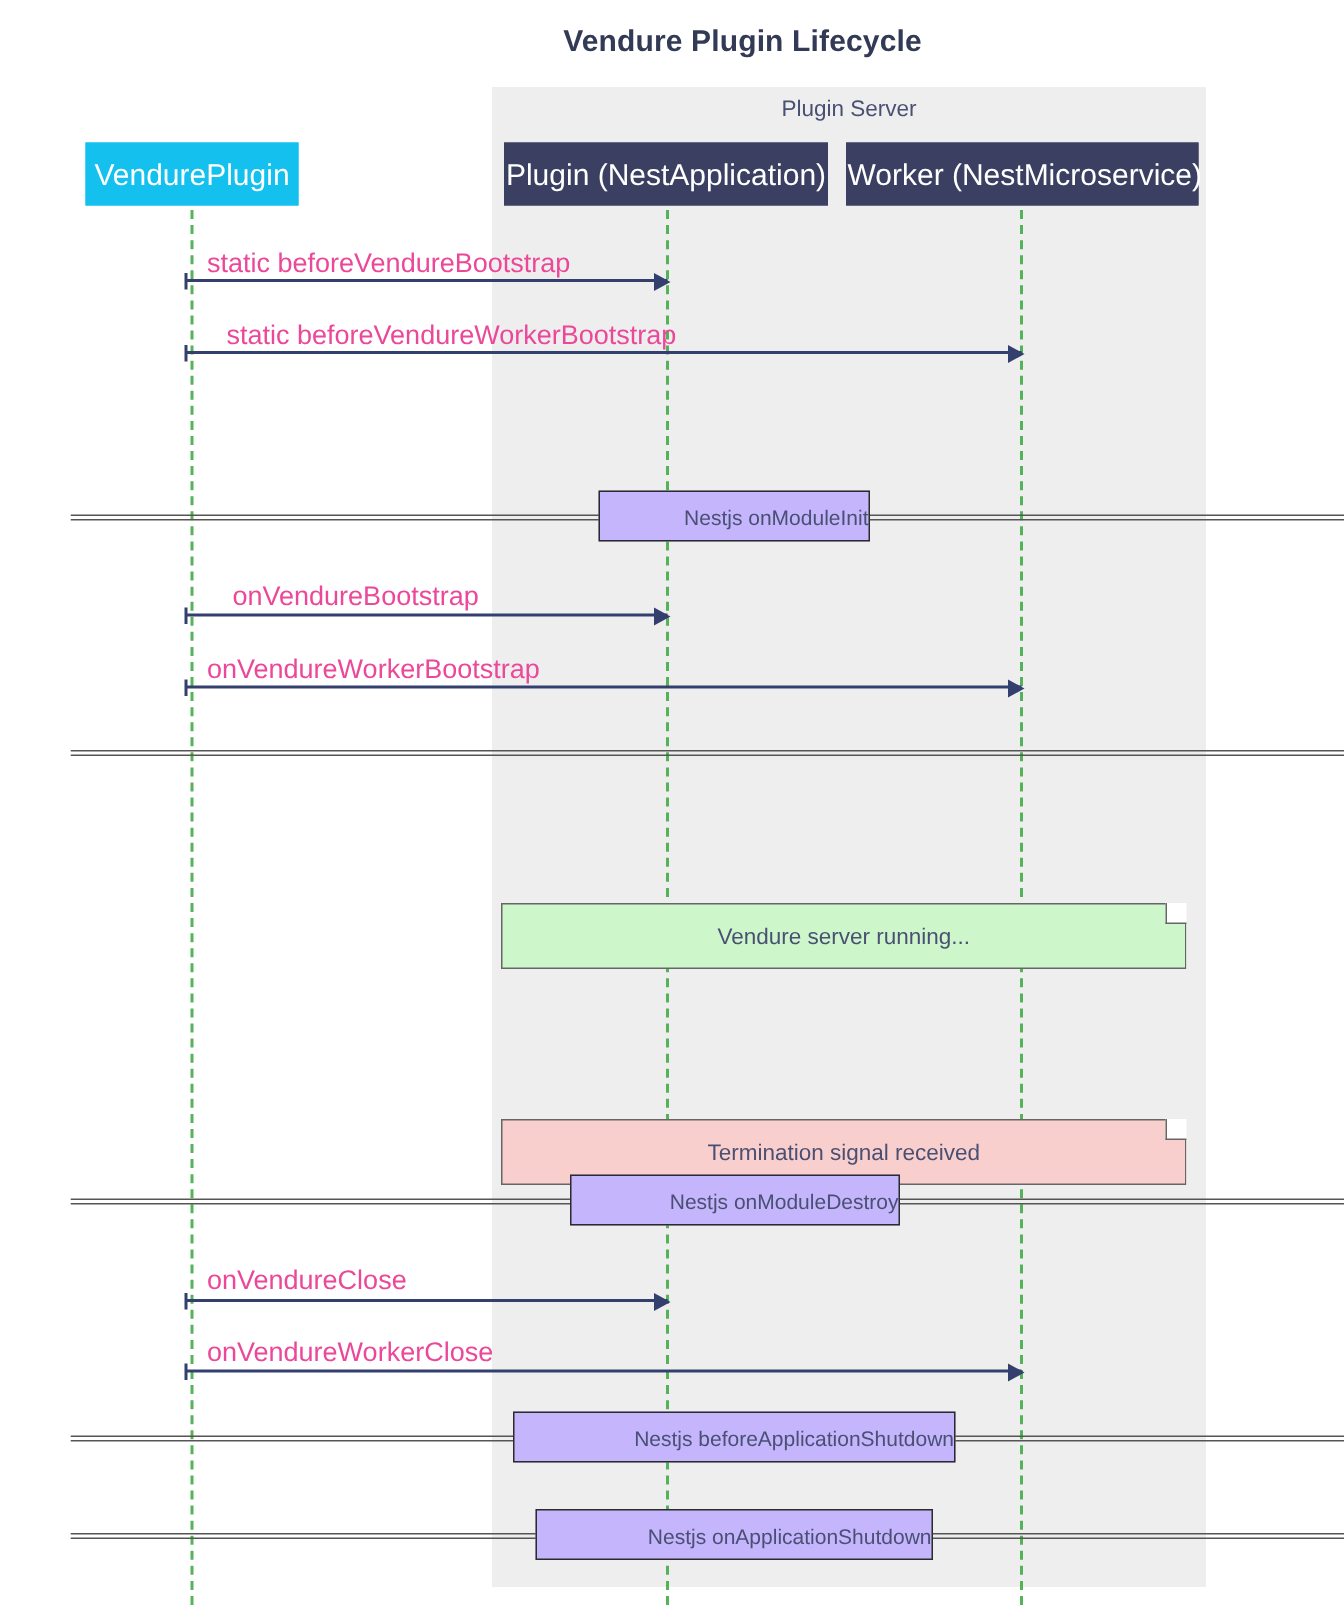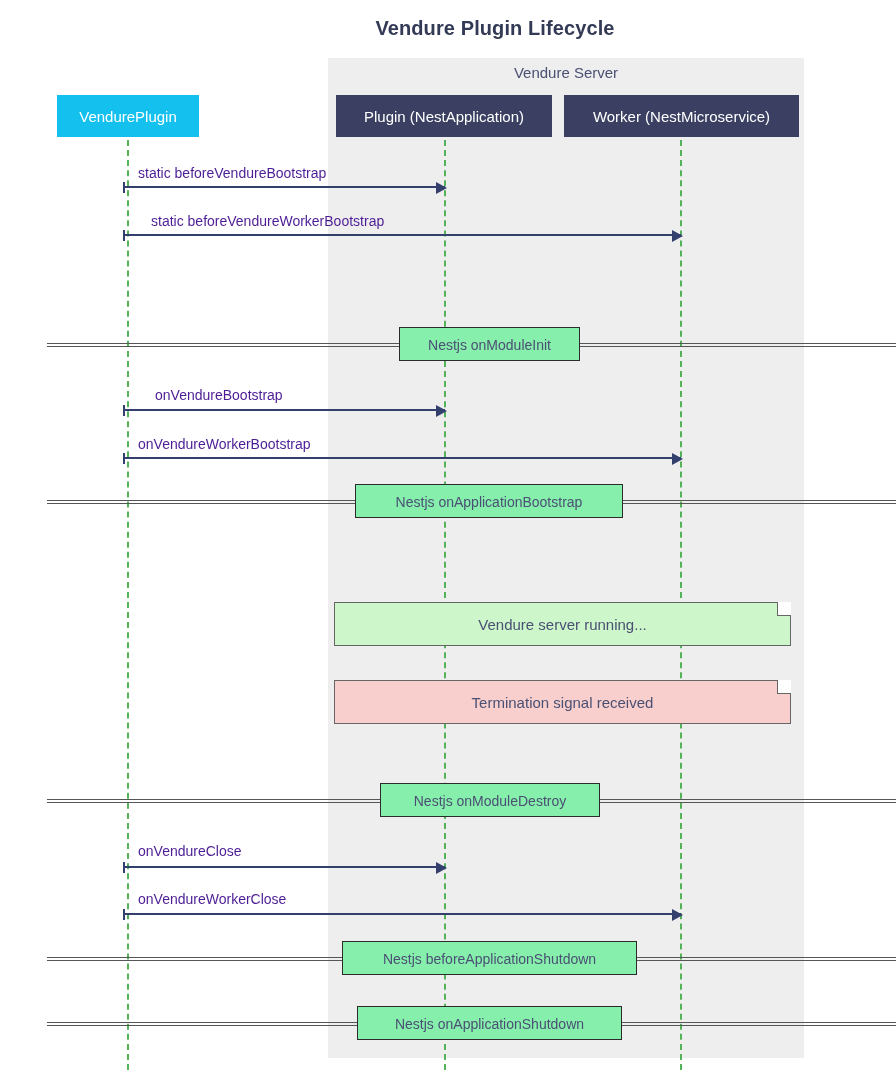--- a/index.html
+++ b/index.html
@@ -65,21 +65,21 @@
   .lifeline.ll-plugin { left: 80px; }
   .lifeline.ll-server { left: 397px; }
   .lifeline.ll-worker { left: 633px; }
 
   
   .actor {
     position: absolute;
     height: 42px;
     line-height: 42px;
     text-align: center;
-    font-size: 15px;
+    font-size: 20px;
     color: #ffffff;
     box-sizing: border-box;
     white-space: nowrap;
   }
   .actor.actor-plugin {
     left: 10px;
     top: 95px;
     width: 142px;
     background: #13c0ee;
     border: 1px solid #13c0ee;
@@ -120,43 +120,43 @@
     right: -2px;
     top: -6px;
     width: 0;
     height: 0;
     border-top: 6px solid transparent;
     border-bottom: 6px solid transparent;
     border-left: 11px solid #33406e;
   }
   .message-label {
     position: absolute;
-    font-size: 14px;
-    color: #4c1d95;
+    font-size: 18px;
+    color: #ec4899;
     white-space: nowrap;
   }
 
   
   .divider-lines {
     position: absolute;
     left: 0;
     width: 896px;
     height: 0;
     border-top: 1px solid #555555;
     border-bottom: 1px solid #555555;
     box-sizing: content-box;
     height: 2px;
   }
   .divider-box {
     position: absolute;
     height: 34px;
     line-height: 34px;
-    background: #86efac;
+    background: #c4b5fd;
     border: 1px solid #2b2b2b;
-    text-align: center;
+    text-align: right;
     font-size: 14px;
     color: #4a5073;
     box-sizing: border-box;
     white-space: nowrap;
   }
 
   
   .note {
     position: absolute;
     left: 287px;
@@ -196,21 +196,21 @@
   .note.note-red   .note-shape { background: #f9cfcd; }
 </style>
 </head>
 <body>
 
 <div id="diagram">
 
   <div class="diagram-title">Vendure Plugin Lifecycle</div>
 
   <div class="group-box"></div>
-  <div class="group-label">Vendure Server</div>
+  <div class="group-label">Plugin Server</div>
 
   <div class="lifeline ll-plugin"></div>
   <div class="lifeline ll-server"></div>
   <div class="lifeline ll-worker"></div>
 
   <div class="actor actor-plugin">VendurePlugin</div>
   <div class="actor actor-server">Plugin (NestApplication)</div>
   <div class="actor actor-worker">Worker (NestMicroservice)</div>
 
   <div class="message-label" style="left:91px; top:165px;">static beforeVendureBootstrap</div>
@@ -230,29 +230,28 @@
   <div class="message" style="left:77px; top:409px; width:321px;">
     <span class="arrowhead"></span>
   </div>
 
   <div class="message-label" style="left:91px; top:436px;">onVendureWorkerBootstrap</div>
   <div class="message" style="left:77px; top:457px; width:557px;">
     <span class="arrowhead"></span>
   </div>
 
   <div class="divider-lines" style="top:500px;"></div>
-  <div class="divider-box" style="left:308px; top:484px; width:268px;">Nestjs onApplicationBootstrap</div>
 
   <div class="note note-green" style="top:602px;">
     <span class="note-shape"></span>
     <span class="note-fold"></span>
     <span class="note-text">Vendure server running...</span>
   </div>
 
-  <div class="note note-red" style="top:680px;padding-left:20px;">
+  <div class="note note-red" style="top:746px;padding-left:20px;">
     <span class="note-shape"></span>
     <span class="note-fold"></span>
     <span class="note-text">Termination signal received</span>
   </div>
 
   <div class="divider-lines" style="top:799px;"></div>
   <div class="divider-box" style="left:333px; top:783px; width:220px;">Nestjs onModuleDestroy</div>
 
   <div class="message-label" style="left:91px; top:843px;">onVendureClose</div>
   <div class="message" style="left:77px; top:866px; width:321px;">

